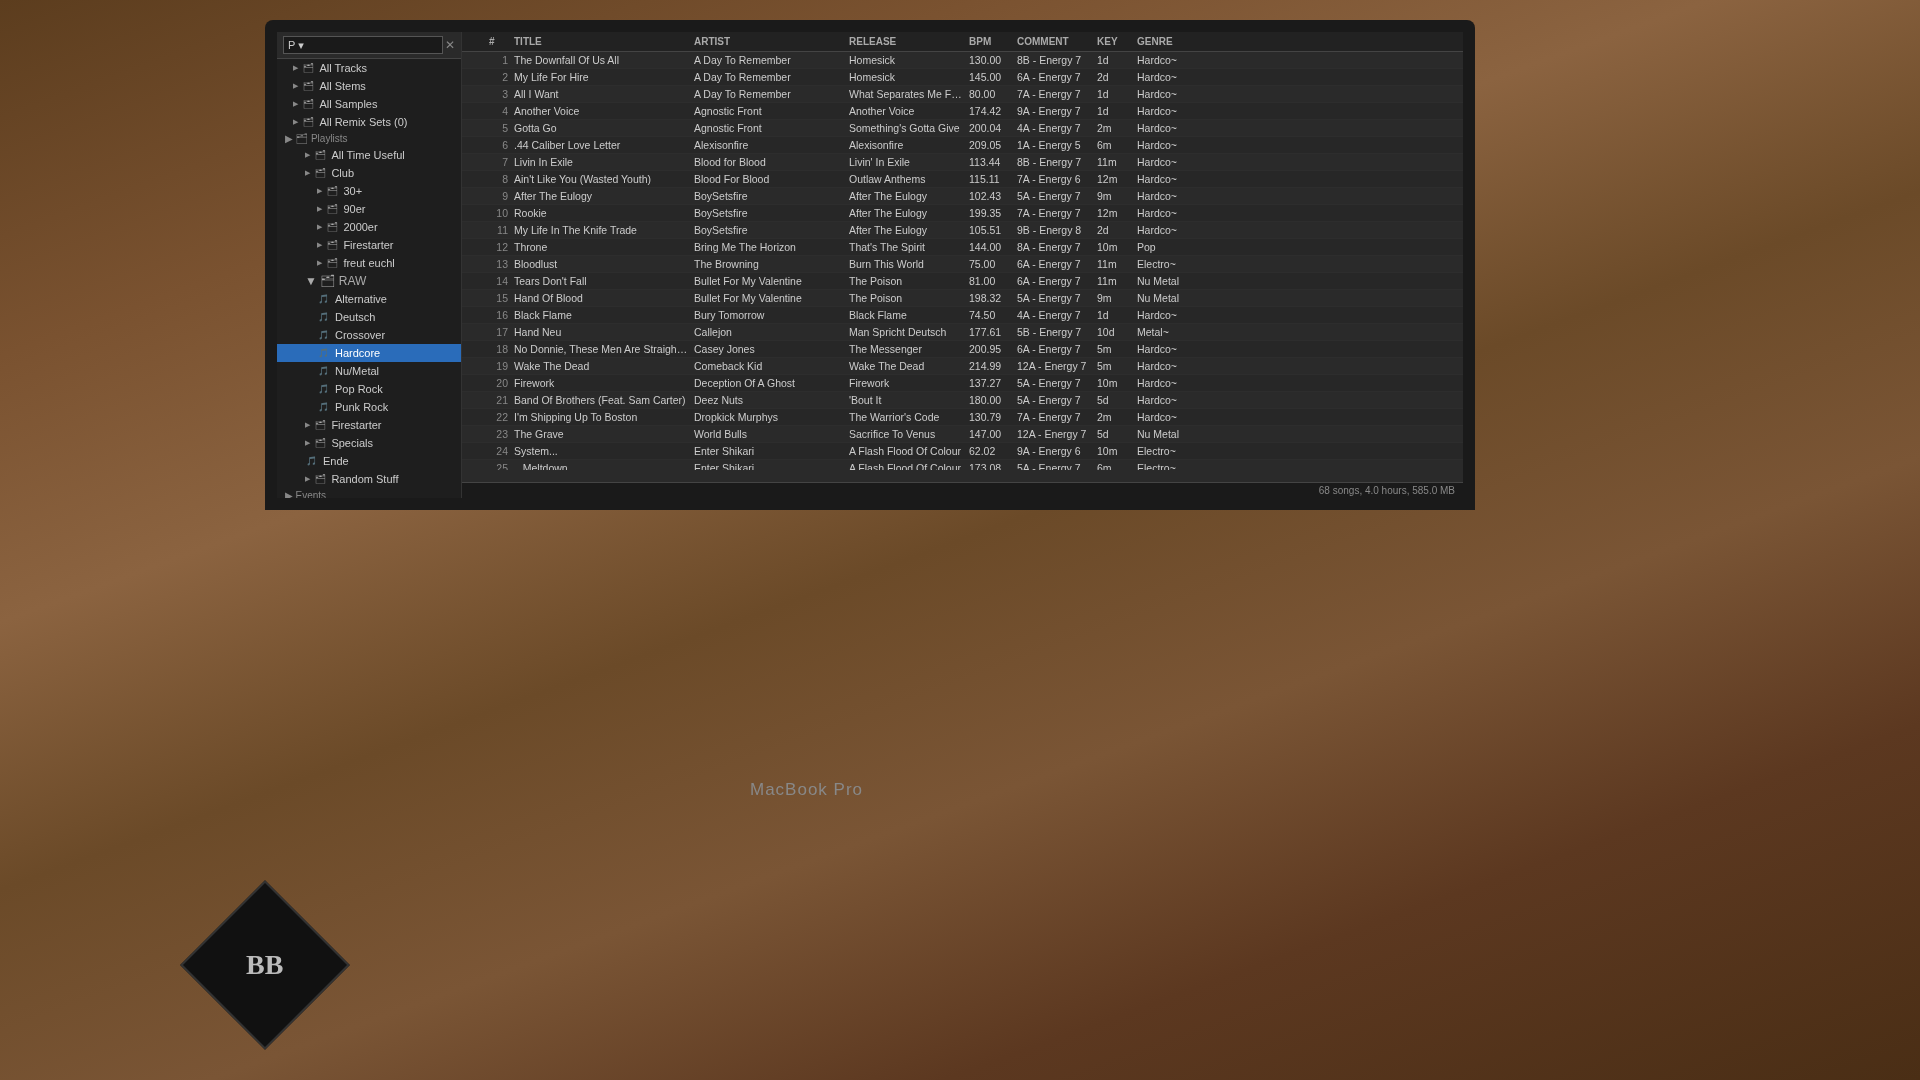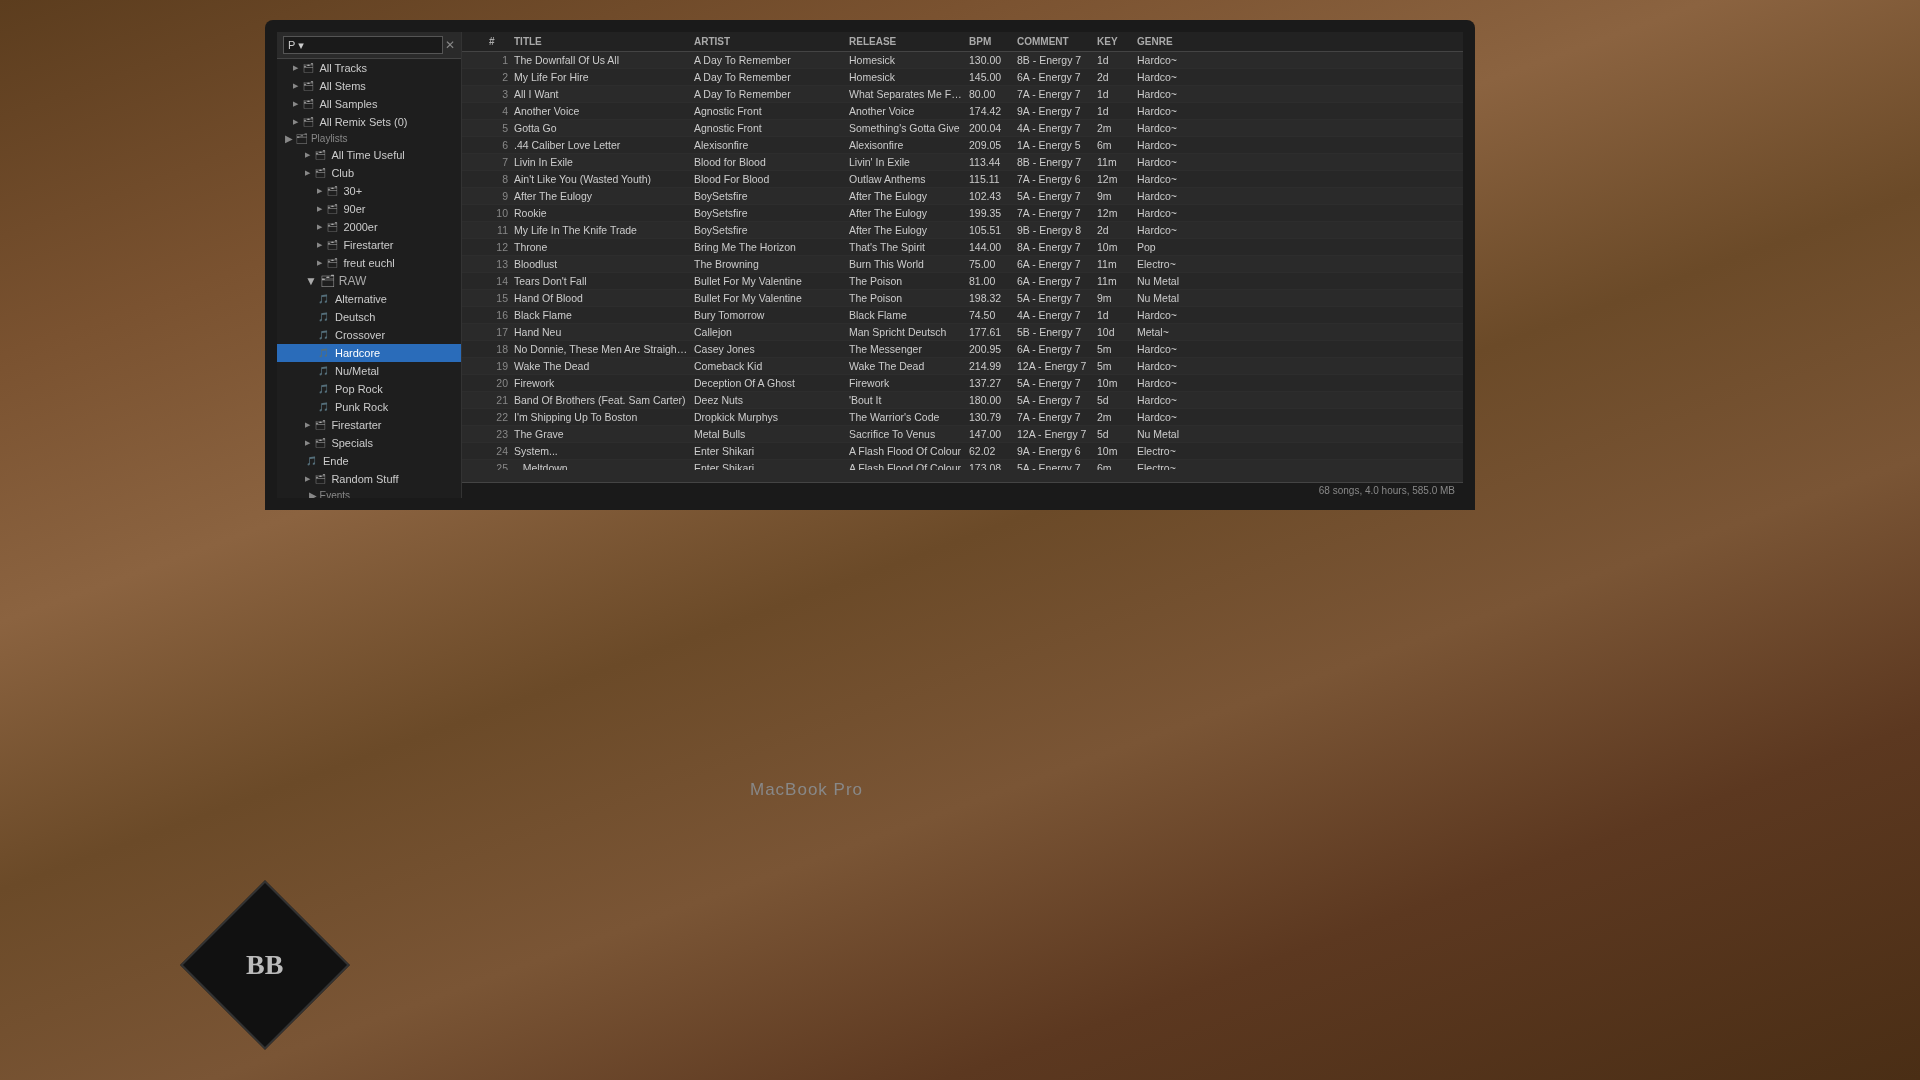--- a/index.html
+++ b/index.html
@@ -300,21 +300,21 @@
         <div class="sidebar-item indent2">
           <span class="sidebar-icon">🎵</span>
           <span>Ende</span>
         </div>
         <div class="sidebar-item indent2">
           <span class="triangle">▶</span>
           <span class="sidebar-icon">🗂</span>
           <span>Random Stuff</span>
         </div>
         <div class="sidebar-item">
-          <span style="font-size:10px;color:#888;margin-left:24px;">▶ Events</span>
+          <span style="font-size:10px;color:#888;">▶ Events</span>
         </div>
       </div>
 
       <div class="main-content">
         <div class="tracks-table">
           <div class="table-header">
             <span></span>
             <span>#</span>
             <span>TITLE</span>
             <span>ARTIST</span>
@@ -564,21 +564,21 @@
     <span>The Warrior's Code</span>
     <span>130.79</span>
     <span>7A - Energy 7</span>
     <span>2m</span>
     <span>Hardco~</span>
   </div>
               <div class="table-row">
     <span class="row-num"></span>
     <span class="row-num">23</span>
     <span>The Grave</span>
-    <span>Metal Bulls</span>
+    <span>World Bulls</span>
     <span>Sacrifice To Venus</span>
     <span>147.00</span>
     <span>12A - Energy 7</span>
     <span>5d</span>
     <span>Nu Metal</span>
   </div>
               <div class="table-row even">
     <span class="row-num"></span>
     <span class="row-num">24</span>
     <span>System...</span>

